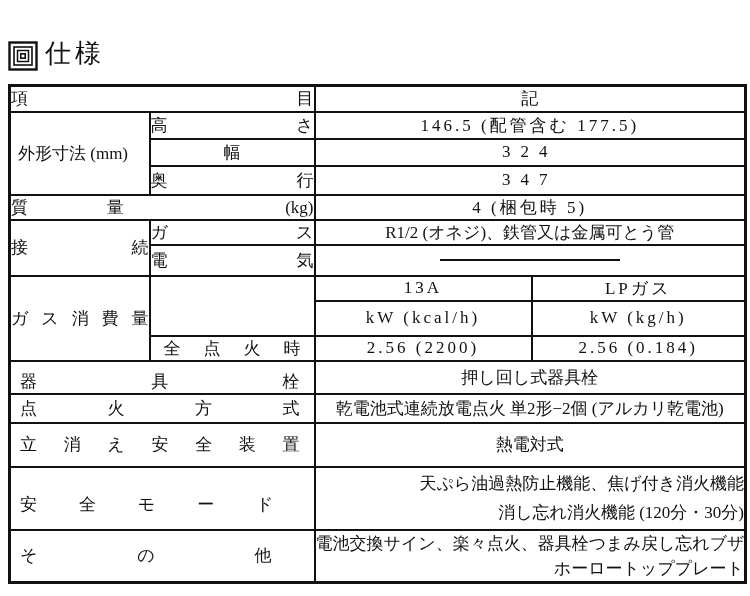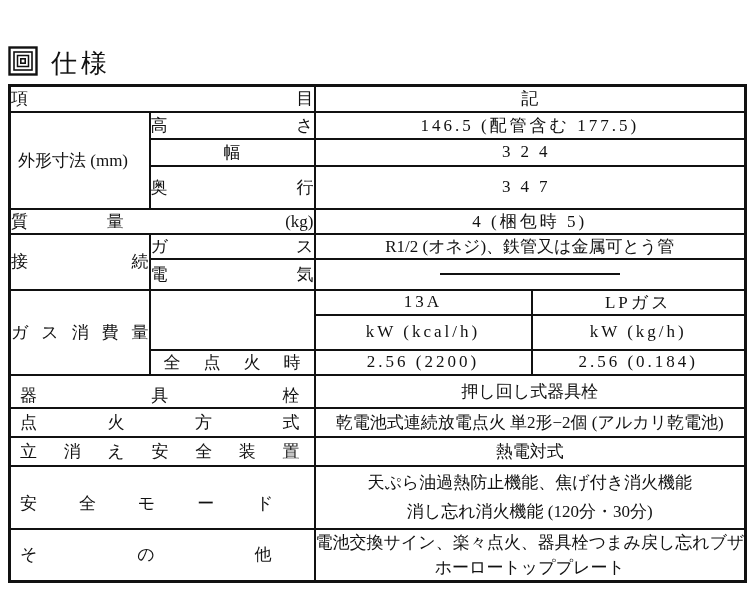--- a/index.html
+++ b/index.html
@@ -8,21 +8,21 @@
     background: #ffffff;
     position: relative;
     overflow: hidden;
     font-family: "Liberation Serif", "DejaVu Serif", serif;
     color: #111111;
   }
 
   
   .title-bar {
     position: absolute; left: 8px; top: 36px;
-    display: flex; align-items: flex-start; gap: 13px; margin-top: 10px;
+    display: flex; align-items: flex-end; gap: 7px;
   }
   .title-icon { width: 30px; height: 30px; display: block; }
   .page-title {
     margin: 0; font-size: 26px; font-weight: 500;
     letter-spacing: 4px; color: #111;
   }
 
   
   table.spec {
     position: absolute; left: 8px; top: 84px;
@@ -37,21 +37,21 @@
     vertical-align: middle;
     white-space: nowrap;
     overflow: hidden;
     padding: 0;
   }
   
   .jl  { text-align: justify; text-align-last: justify; padding: 0 14px; }
   .jl-sm { text-align: justify; text-align-last: justify; padding: 0 9px; }
   .hd  { text-align: justify; text-align-last: justify; padding: 0 58px; margin-left: 35px; }
   .ctr { text-align: center; }
-  .lt  { text-align: center; padding: 2px 8px; white-space: normal; }
+  .lt  { text-align: right; padding: 2px 8px; white-space: normal; }
   .ls1 { letter-spacing: 3px; }
   .ls2 { letter-spacing: 10px; }
   .small { font-size: 16px; }
   .lh-a { line-height: 29px; }
   .lh-b { line-height: 25px; }
 
   
   .hline {
     width: 180px; height: 0;
     border-top: 2.5px solid #111;
@@ -87,21 +87,21 @@
 
   <tr style="height:27px">
     <td rowspan="3" style="padding:0 7px">外形寸法 (mm)</td>
     <td class="jl">高さ</td>
     <td colspan="2" class="ctr ls1">146.5 (配管含む 177.5)</td>
   </tr>
   <tr style="height:27px">
     <td class="ctr">幅</td>
     <td colspan="2" class="ctr ls2">324</td>
   </tr>
-  <tr style="height:43px">
+  <tr style="height:29px">
     <td class="jl">奥行</td>
     <td colspan="2" class="ctr ls2">347</td>
   </tr>
 
   <tr style="height:20px">
     <td colspan="2" class="jl-sm">質量 (kg)</td>
     <td colspan="2" class="ctr ls1">4 (梱包時 5)</td>
   </tr>
 
   <tr style="height:16px">
@@ -135,21 +135,21 @@
   <tr style="height:28px">
     <td colspan="2" class="jl" style="padding:8px 14px 0 9px">器具栓</td>
     <td colspan="2" class="ctr">押し回し式器具栓</td>
   </tr>
 
   <tr style="height:29px">
     <td colspan="2" class="jl" style="padding:0 14px 0 9px">点火方式</td>
     <td colspan="2" class="ctr small">乾電池式連続放電点火 単2形−2個 (アルカリ乾電池)</td>
   </tr>
 
-  <tr style="height:29px">
+  <tr style="height:44px">
     <td colspan="2" class="jl" style="padding:0 14px 0 9px">立消え安全装置</td>
     <td colspan="2" class="ctr">熱電対式</td>
   </tr>
 
   <tr style="height:63px">
     <td colspan="2" class="jl" style="padding:12px 40px 0 9px">安全モード</td>
     <td colspan="2" class="lt lh-a">
       <div>天ぷら油過熱防止機能、焦げ付き消火機能</div>
       <div>消し忘れ消火機能 (120分・30分)</div>
     </td>

